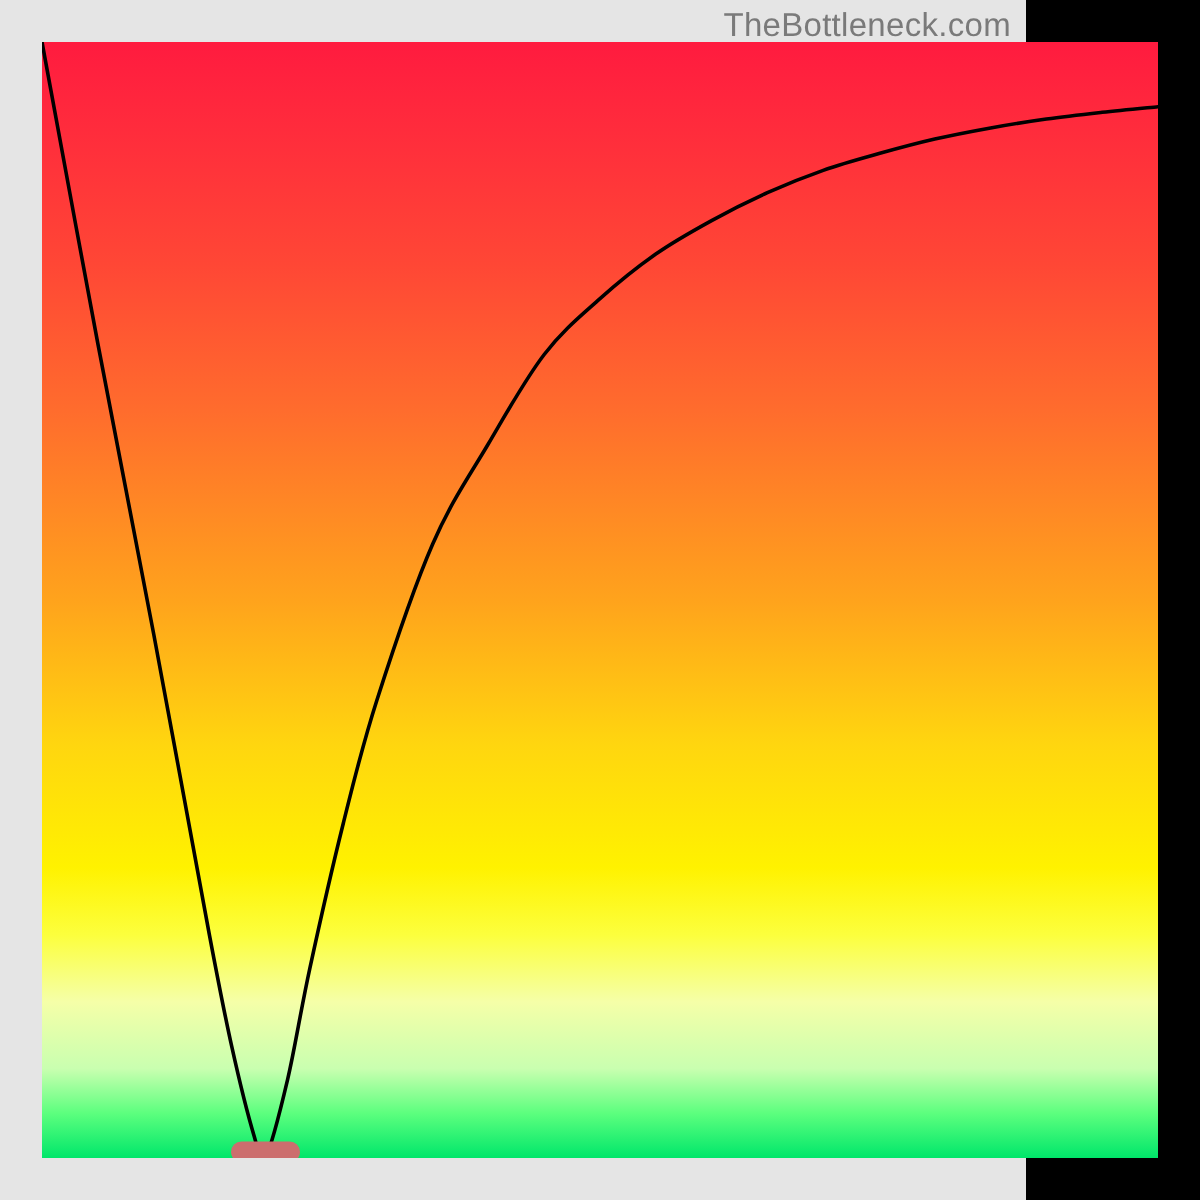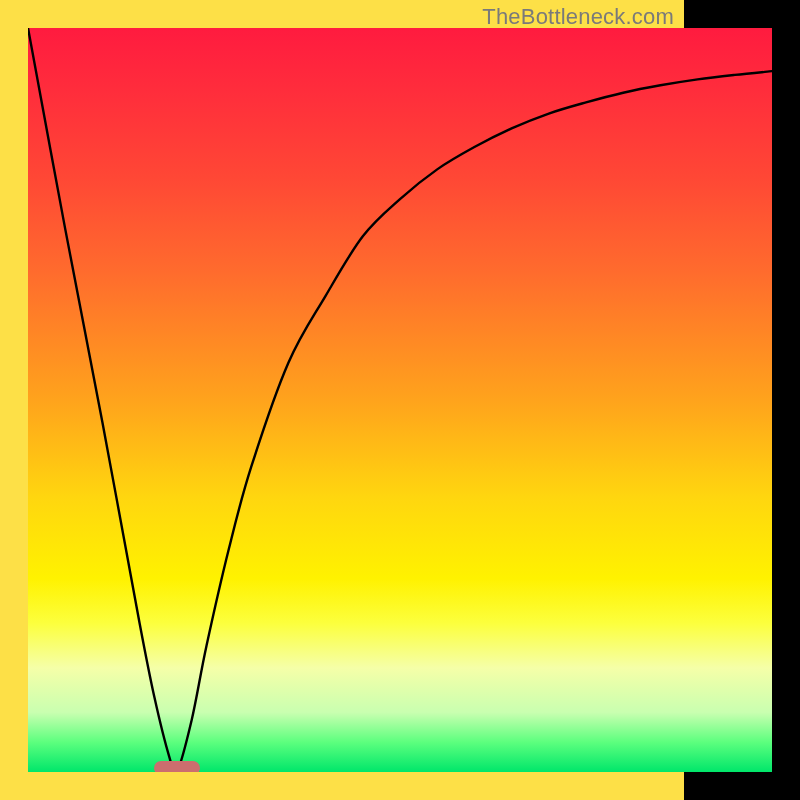--- a/index.html
+++ b/index.html
@@ -8,21 +8,21 @@
     width: 800px;
     height: 800px;
     overflow: hidden;
     background: #000;
     font-family: Arial, Helvetica, sans-serif;
   }
   .frame {
     position: relative;
     width: 684px;
     height: 800px;
-    background: #fde047;
+    background: #e5e5e5;
   }
   .plot-area {
     position: absolute;
     left: 28px;
     top: 28px;
     width: 744px;
     height: 744px;
     overflow: hidden;
   }
   .gradient-bg {

